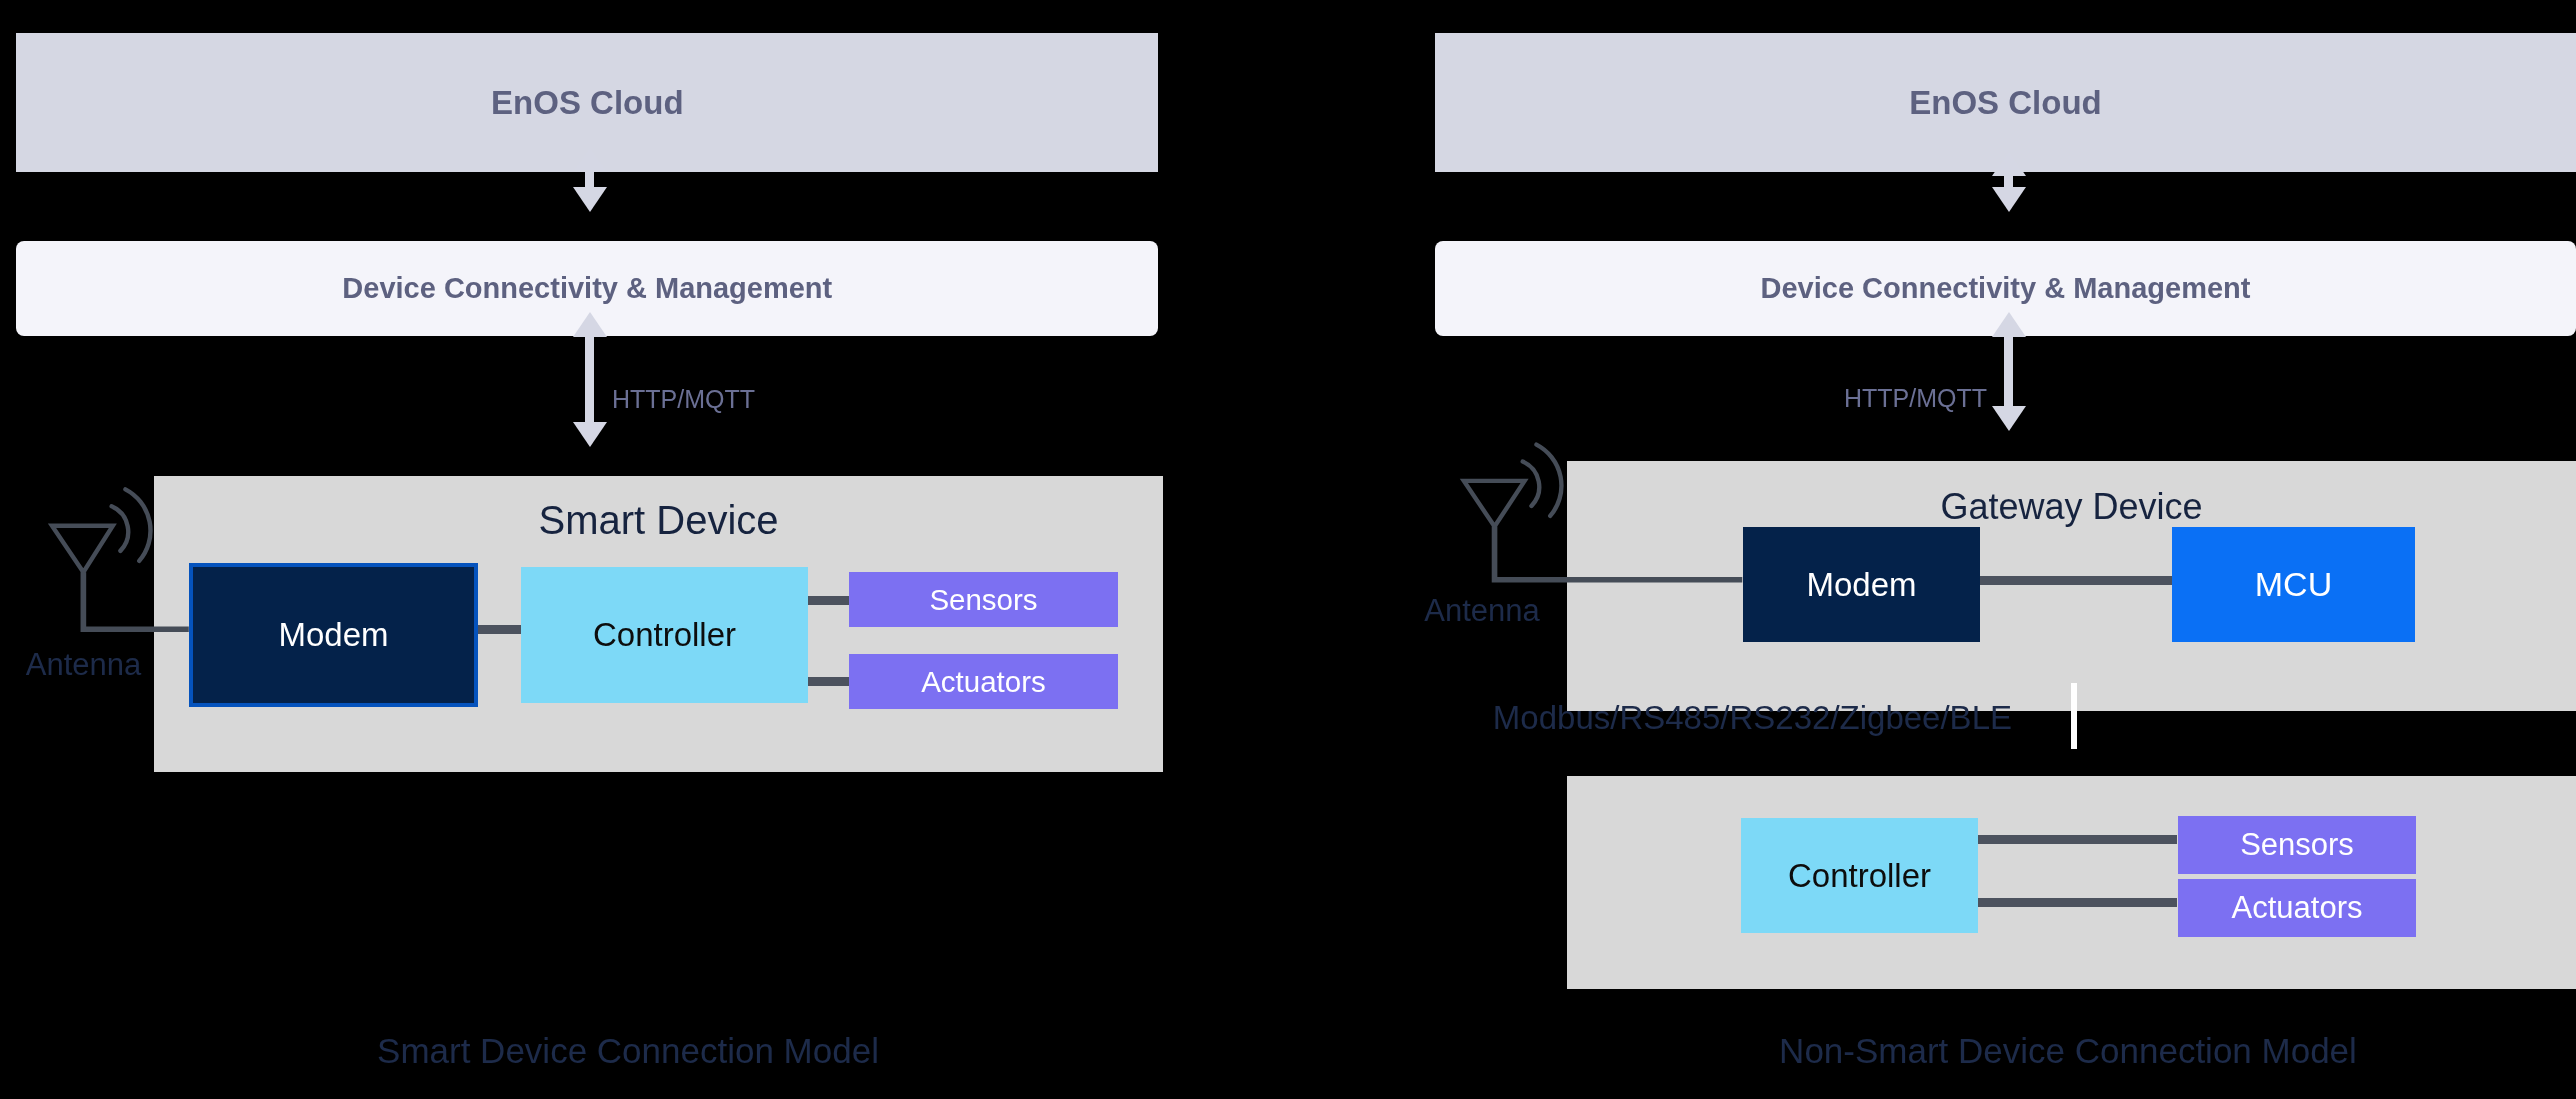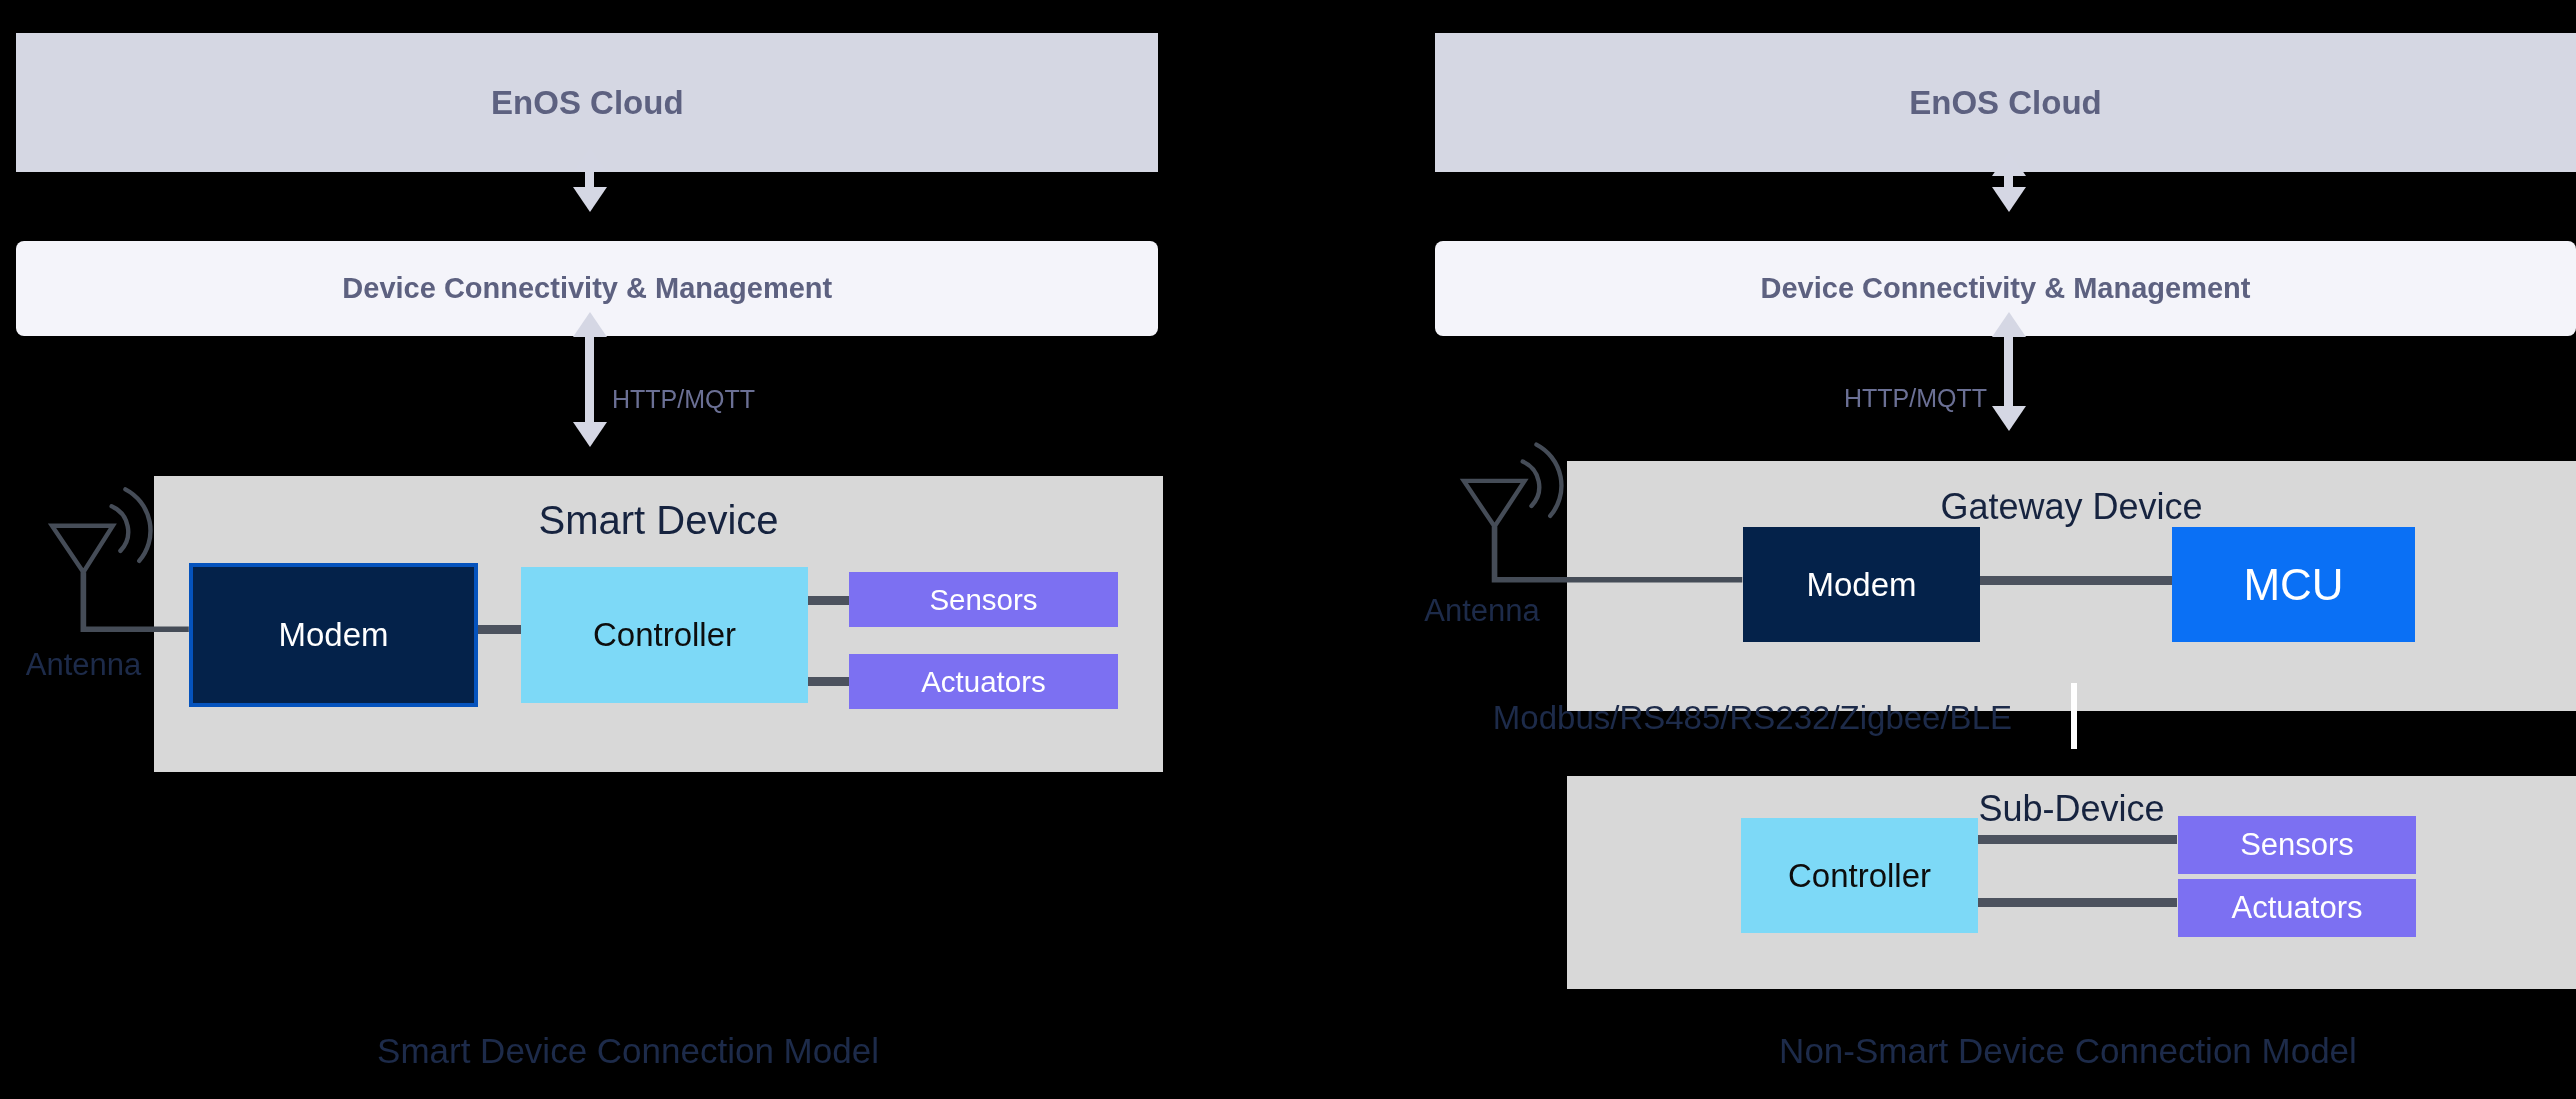--- a/index.html
+++ b/index.html
@@ -9,21 +9,21 @@
   .abs{position:absolute;}
   .box{position:absolute;display:flex;align-items:center;justify-content:center;text-align:center;margin-top:28px;}
   .cloud-box{background:var(--cloud-fill);color:var(--slate-text);font-weight:bold;font-size:33px;}
   .dcm-box{background:var(--dcm-fill);color:var(--slate-text);font-weight:bold;font-size:29px;border-radius:8px;}
   .device-box{background:var(--device-fill);}
   .device-title{color:var(--navy-text);font-size:40px;font-weight:400;}
   .gw-title{font-size:36px;}
   .chip{position:absolute;display:flex;align-items:center;justify-content:center;text-align:right;}
   .modem{background:var(--modem-fill);color:#ffffff;font-size:33px;}
   .modem-bordered{border:4.4px solid var(--modem-border);}
-  .mcu{background:var(--mcu-fill);color:#ffffff;font-size:44px;}
+  .mcu{background:var(--mcu-fill);color:#ffffff;font-size:34px;}
   .controller{background:var(--controller-fill);color:#0d0d0d;font-size:33px;}
   .io{background:var(--io-fill);color:#ffffff;font-size:29.5px;}
   .conn{position:absolute;background:var(--connector);}
   .white-link{position:absolute;background:var(--white-link);}
   .protocol{position:absolute;display:flex;align-items:center;color:var(--protocol-text);font-size:25px;}
   .protocol.right-align{justify-content:flex-end;}
   .caption{position:absolute;display:flex;align-items:center;justify-content:center;color:var(--caption-text);font-size:35px;}
   .ant-label{position:absolute;display:flex;align-items:center;justify-content:center;color:var(--caption-text);font-size:31px;}
   .bus-label{position:absolute;display:flex;align-items:center;justify-content:flex-end;color:var(--caption-text);font-size:33px;}
   .varrow{position:absolute;width:35px;display:flex;flex-direction:column;align-items:center;}
@@ -109,21 +109,20 @@
 
   <div class="conn" style="left:1979px;top:576px;width:193px;height:8.8px"></div>
 
   <div class="chip modem" style="left:1743px;top:527px;width:237px;height:115px">Modem</div>
   <div class="chip mcu" style="left:2172px;top:527px;width:243px;height:115px">MCU</div>
 
   <div class="white-link" style="left:2071px;top:683px;width:5.6px;height:66px"></div>
   <div class="bus-label" style="left:1416px;top:700px;width:596px;height:35px">Modbus/RS485/RS232/Zigbee/BLE</div>
 
   <div class="box device-box" style="left:1567px;top:748px;width:1009px;height:213px"></div>
-  <div class="box device-title gw-title" style="left:1567px;top:758px;width:1009px;height:45px">Sub-Device</div>
 
   <div class="conn" style="left:1977px;top:835px;width:200px;height:8.8px"></div>
   <div class="conn" style="left:1977px;top:898px;width:200px;height:8.8px"></div>
 
   <div class="chip controller" style="left:1741px;top:818px;width:237px;height:115px">Controller</div>
   <div class="chip io" style="left:2178px;top:816px;width:238px;height:58px;font-size:31px">Sensors</div>
   <div class="chip io" style="left:2178px;top:879px;width:238px;height:58px;font-size:31px">Actuators</div>
 
   <div class="caption" style="left:1563px;top:1032px;width:1010px;height:38px">Non-Smart Device Connection Model</div>
 

